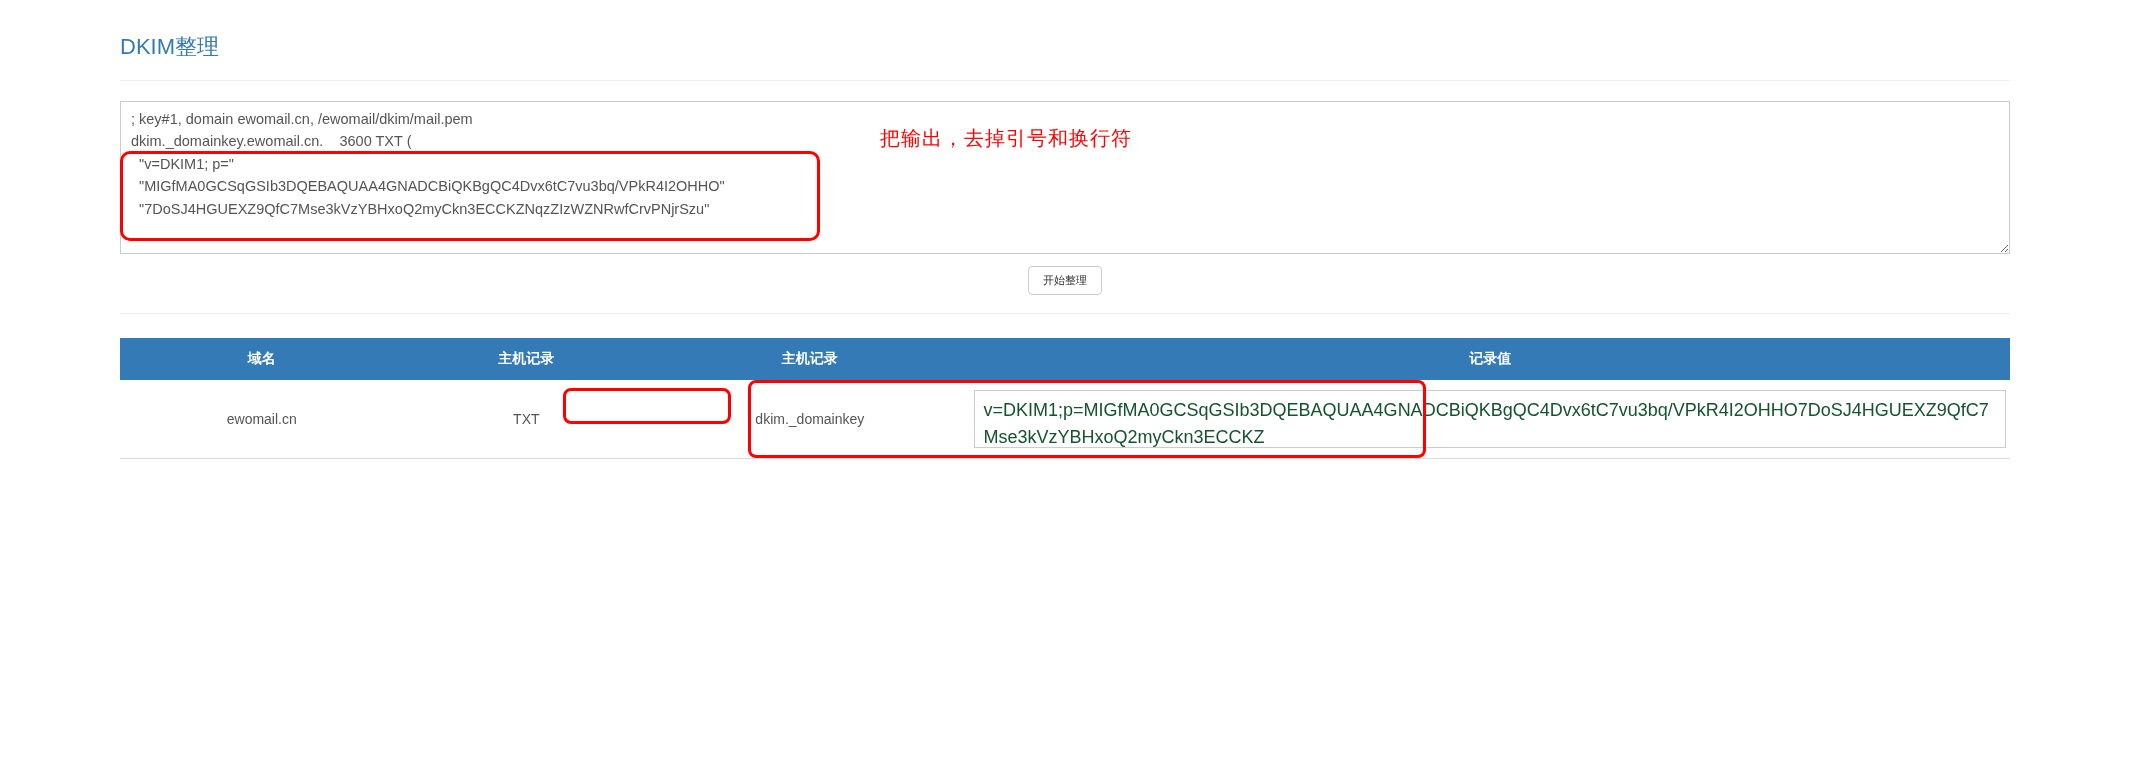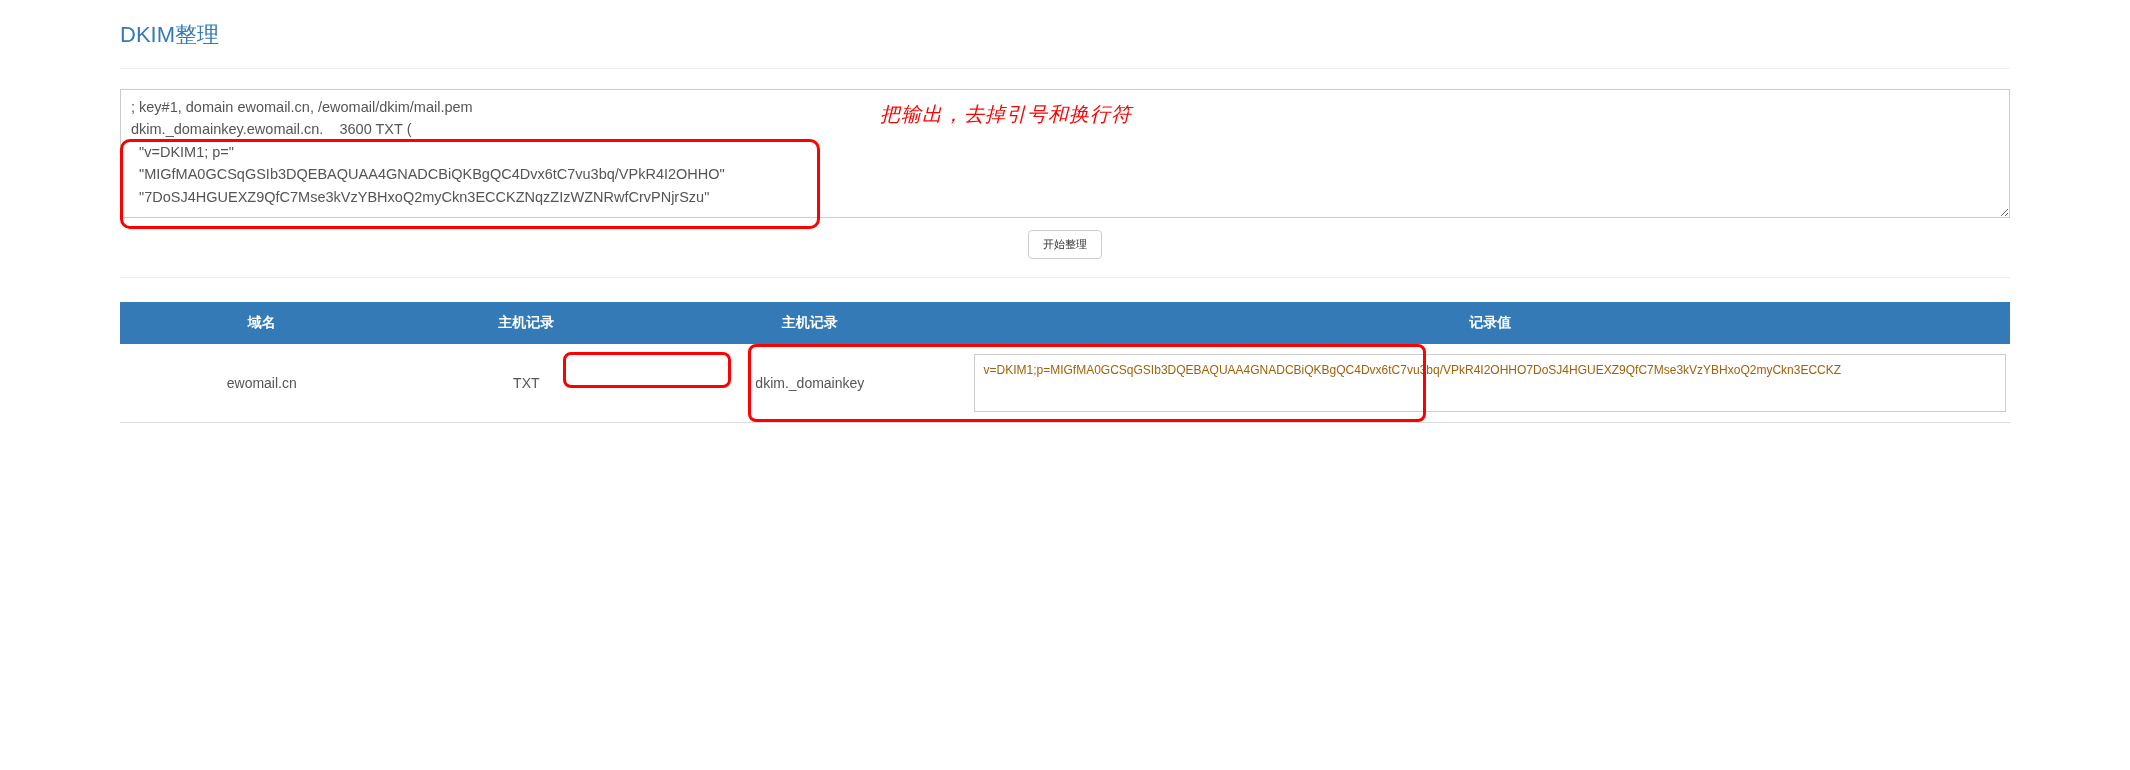--- a/index.html
+++ b/index.html
@@ -3,37 +3,37 @@
   <meta charset="utf-8">
   <style>
     * { box-sizing: border-box; margin: 0; padding: 0; }
     body {
       font-family: "Microsoft YaHei", Arial, sans-serif;
       background: #ffffff;
       font-size: 14px;
       color: #333;
     }
     .container {
-      padding: 20px 120px 10px 120px;
+      padding: 32px 120px 10px 120px;
     }
     .section-title {
       color: #337ab7;
       font-size: 22px;
       font-weight: normal;
       margin-bottom: 18px;
     }
     .textarea-wrap {
       position: relative;
       border: 1px solid #ccc;
       padding: 6px 10px;
       font-size: 14.5px;
       line-height: 1.55;
       color: #555;
       font-family: Arial, sans-serif;
-      height: 129px;
+      height: 153px;
       overflow-y: scroll;
       white-space: pre-wrap;
       resize: both;
     }
     .highlight-box {
       position: absolute;
       border: 3px solid #ff0000;
       border-radius: 10px;
       pointer-events: none;
     }
@@ -78,24 +78,24 @@
       vertical-align: middle;
       color: #555;
       font-size: 14px;
     }
     .table tbody td.val-col {
       padding: 10px 4px;
     }
     .record-value-box {
       border: 1px solid #ccc;
       padding: 6px 8px;
-      font-size: 12px;
+      font-size: 18px;
       line-height: 1.5;
       text-align: left;
-      color: #a16207;
+      color: #14532d;
       height: 58px;
       overflow-y: scroll;
       word-break: break-all;
       font-family: Arial, sans-serif;
     }
     .rel { position: relative; }
     hr.divider {
       border: none;
       border-top: 1px solid #eee;
       margin: 8px 0 20px 0;
@@ -116,21 +116,21 @@
 
   <div class="rel">
     <div class="textarea-wrap">; key#1, domain ewomail.cn, /ewomail/dkim/mail.pem
 dkim._domainkey.ewomail.cn.    3600 TXT (
   "v=DKIM1; p="
   "MIGfMA0GCSqGSIb3DQEBAQUAA4GNADCBiQKBgQC4Dvx6tC7vu3bq/VPkR4I2OHHO"
   "7DoSJ4HGUEXZ9QfC7Mse3kVzYBHxoQ2myCkn3ECCKZNqzZIzWZNRwfCrvPNjrSzu"</div>
 
     <div class="highlight-box" style="left:0px; top:50px; width:700px; height:90px;"></div>
 
-    <div class="annotation-red" style="left:760px; top:12px;font-style:italic;">把输出，去掉引号和换行符</div>
+    <div class="annotation-red" style="left:760px; top:24px;">把输出，去掉引号和换行符</div>
   </div>
 
   <div class="btn-row">
     <button class="btn">开始整理</button>
   </div>
 
 
   <hr class="divider">
 
   <div class="rel">

